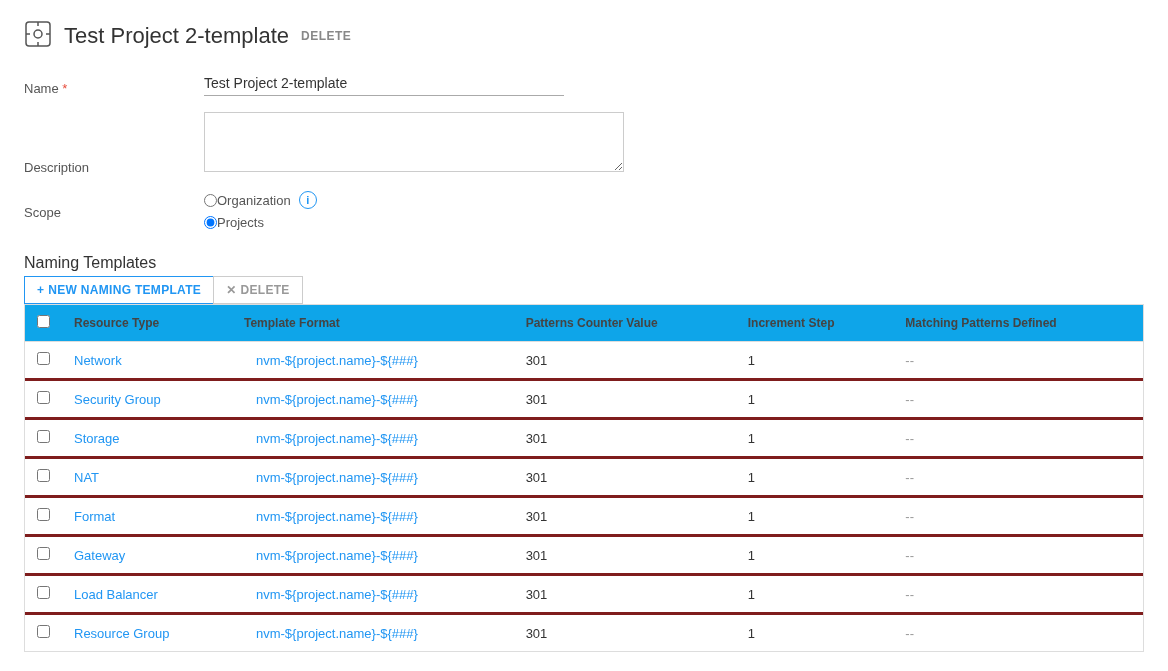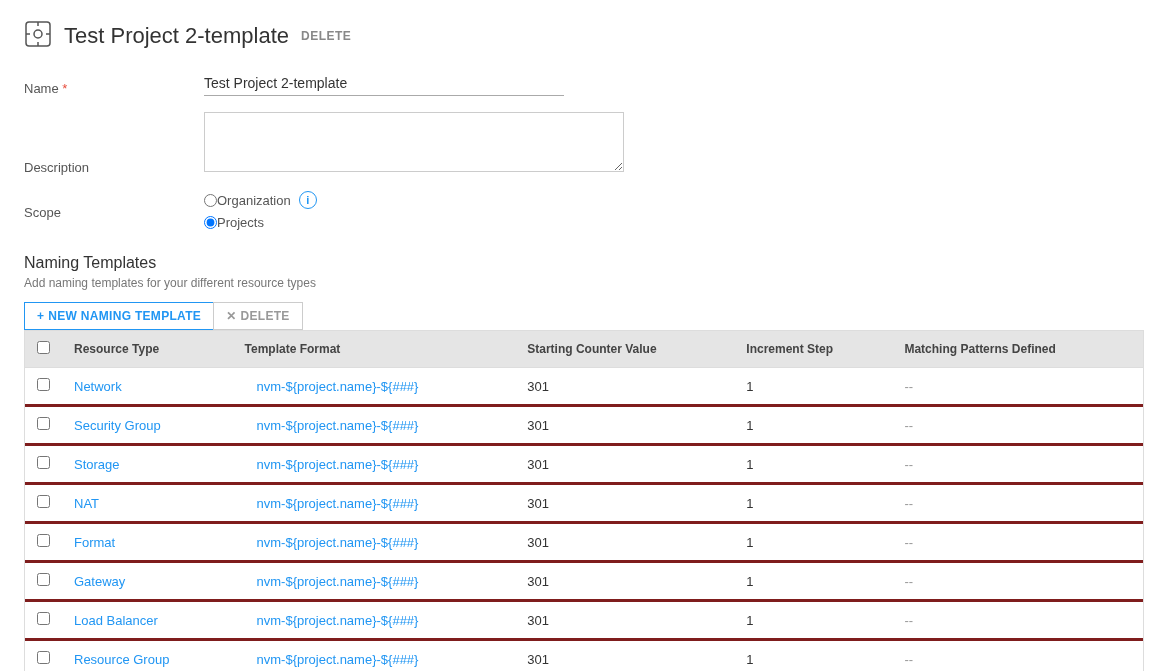--- a/index.html
+++ b/index.html
@@ -169,21 +169,21 @@
     .table-wrap {
       border: 1px solid #ddd;
       margin-top: 0;
     }
     table {
       width: 100%;
       border-collapse: collapse;
       font-size: 13px;
     }
     thead tr {
-      background: #e5e5e5;
+      background: #0ea5e9;
       border-bottom: 1px solid #ddd;
     }
     thead th {
       text-align: left;
       padding: 10px 12px;
       font-weight: 600;
       color: #444;
       font-size: 12px;
     }
     tbody tr {
@@ -263,21 +263,20 @@
         <div class="scope-option">
           <input type="radio" name="scope" value="projects" checked="" style="">
           <span>Projects</span>
         </div>
       </div>
     </div>
   </div>
 
   <div>
     <div class="section-title">Naming Templates</div>
-    <div class="section-sub">Add naming templates for your different resource types</div>
 
     <div class="toolbar">
       <button class="btn-new">
         <span>+</span>
         <span>NEW NAMING TEMPLATE</span>
       </button>
       <button class="btn-delete">
         <span>✕</span>
         <span>DELETE</span>
       </button>
@@ -285,21 +284,21 @@
 
     <div class="table-wrap">
       <table>
         <thead>
           <tr>
             <th class="check-col">
               <input type="checkbox" style="">
             </th>
             <th>Resource Type</th>
             <th>Template Format</th>
-            <th>Starting Counter Value</th>
+            <th>Patterns Counter Value</th>
             <th>Increment Step</th>
             <th>Matching Patterns Defined</th>
           </tr>
         </thead>
         <tbody id="table-body">
         <tr>
     <td class="check-col">
       <input type="checkbox" style="">
     </td>
     <td>

